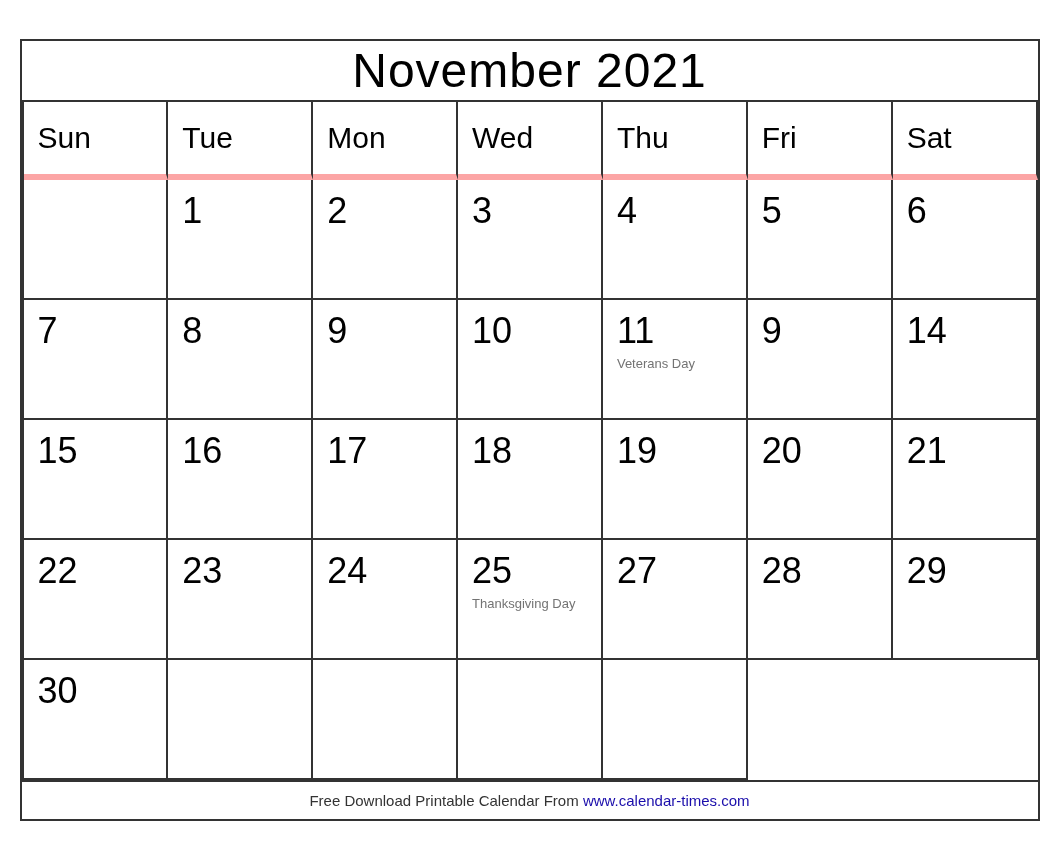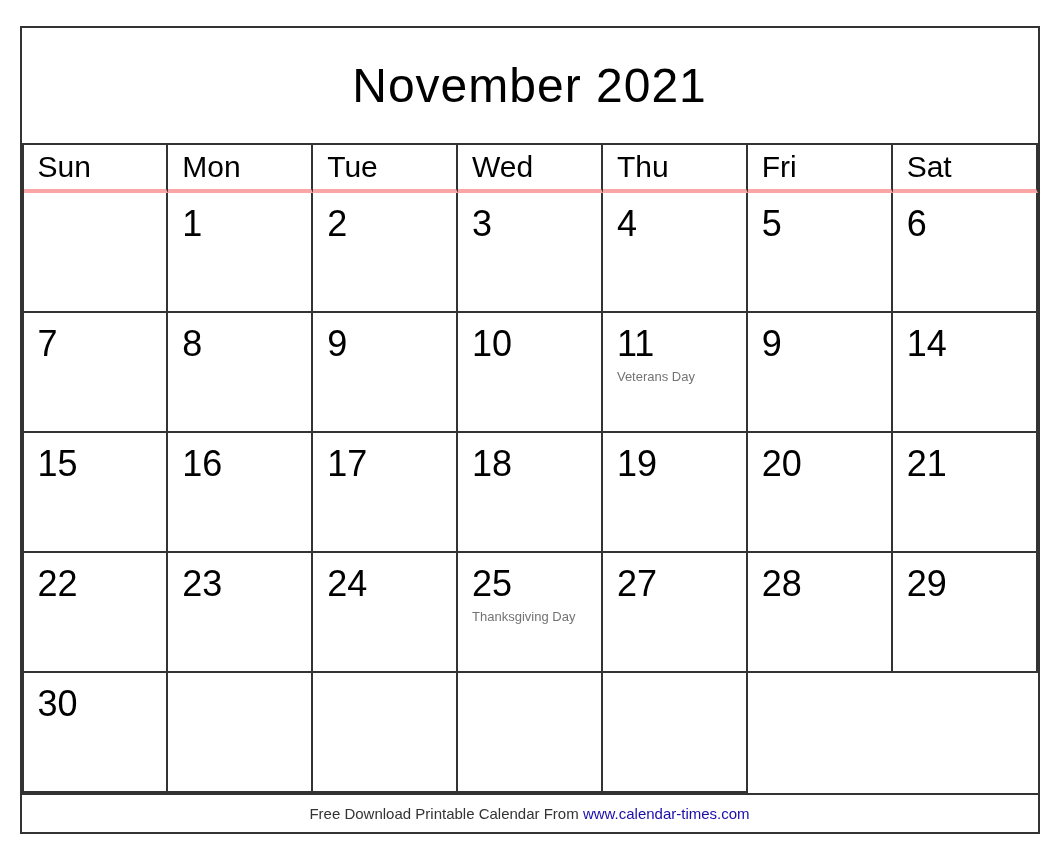--- a/index.html
+++ b/index.html
@@ -13,34 +13,34 @@
     }
     .calendar-wrapper {
       width: 1020px;
       border: 2px solid #333;
       background: #fff;
     }
     .calendar-title {
       text-align: center;
       font-size: 48px;
       font-weight: normal;
-      padding: 30px 10px;
+      padding: 2px 10px;
       border-bottom: 2px solid #333;
       letter-spacing: 1px;
     }
     .calendar-grid {
       display: grid;
       grid-template-columns: repeat(7, 1fr);
       border-left: 2px solid #333;
     }
     .day-header {
       border-right: 2px solid #333;
-      border-bottom: 4px solid #fca5a5;
+      border-bottom: 6px solid #fca5a5;
       text-align: left;
-      padding: 5px 14px;
+      padding: 19px 14px;
       font-size: 30px;
       font-weight: normal;
     }
     .day-cell {
       border-right: 2px solid #333;
       border-bottom: 2px solid #333;
       padding: 10px 14px;
       min-height: 120px;
       vertical-align: top;
       position: relative;
@@ -70,22 +70,22 @@
     }
   </style>
 </head>
 <body>
 
 <div class="calendar-wrapper">
   <div class="calendar-title">November 2021</div>
   <div class="calendar-grid">
 
   <div class="day-header">Sun</div>
+      <div class="day-header">Tue</div>
       <div class="day-header">Mon</div>
-      <div class="day-header">Tue</div>
       <div class="day-header">Wed</div>
       <div class="day-header">Thu</div>
       <div class="day-header">Fri</div>
       <div class="day-header">Sat</div>
       <div class="day-cell"></div>
       <div class="day-cell">
         <span class="day-number">1</span>
       </div>
       <div class="day-cell">
         <span class="day-number">2</span>

